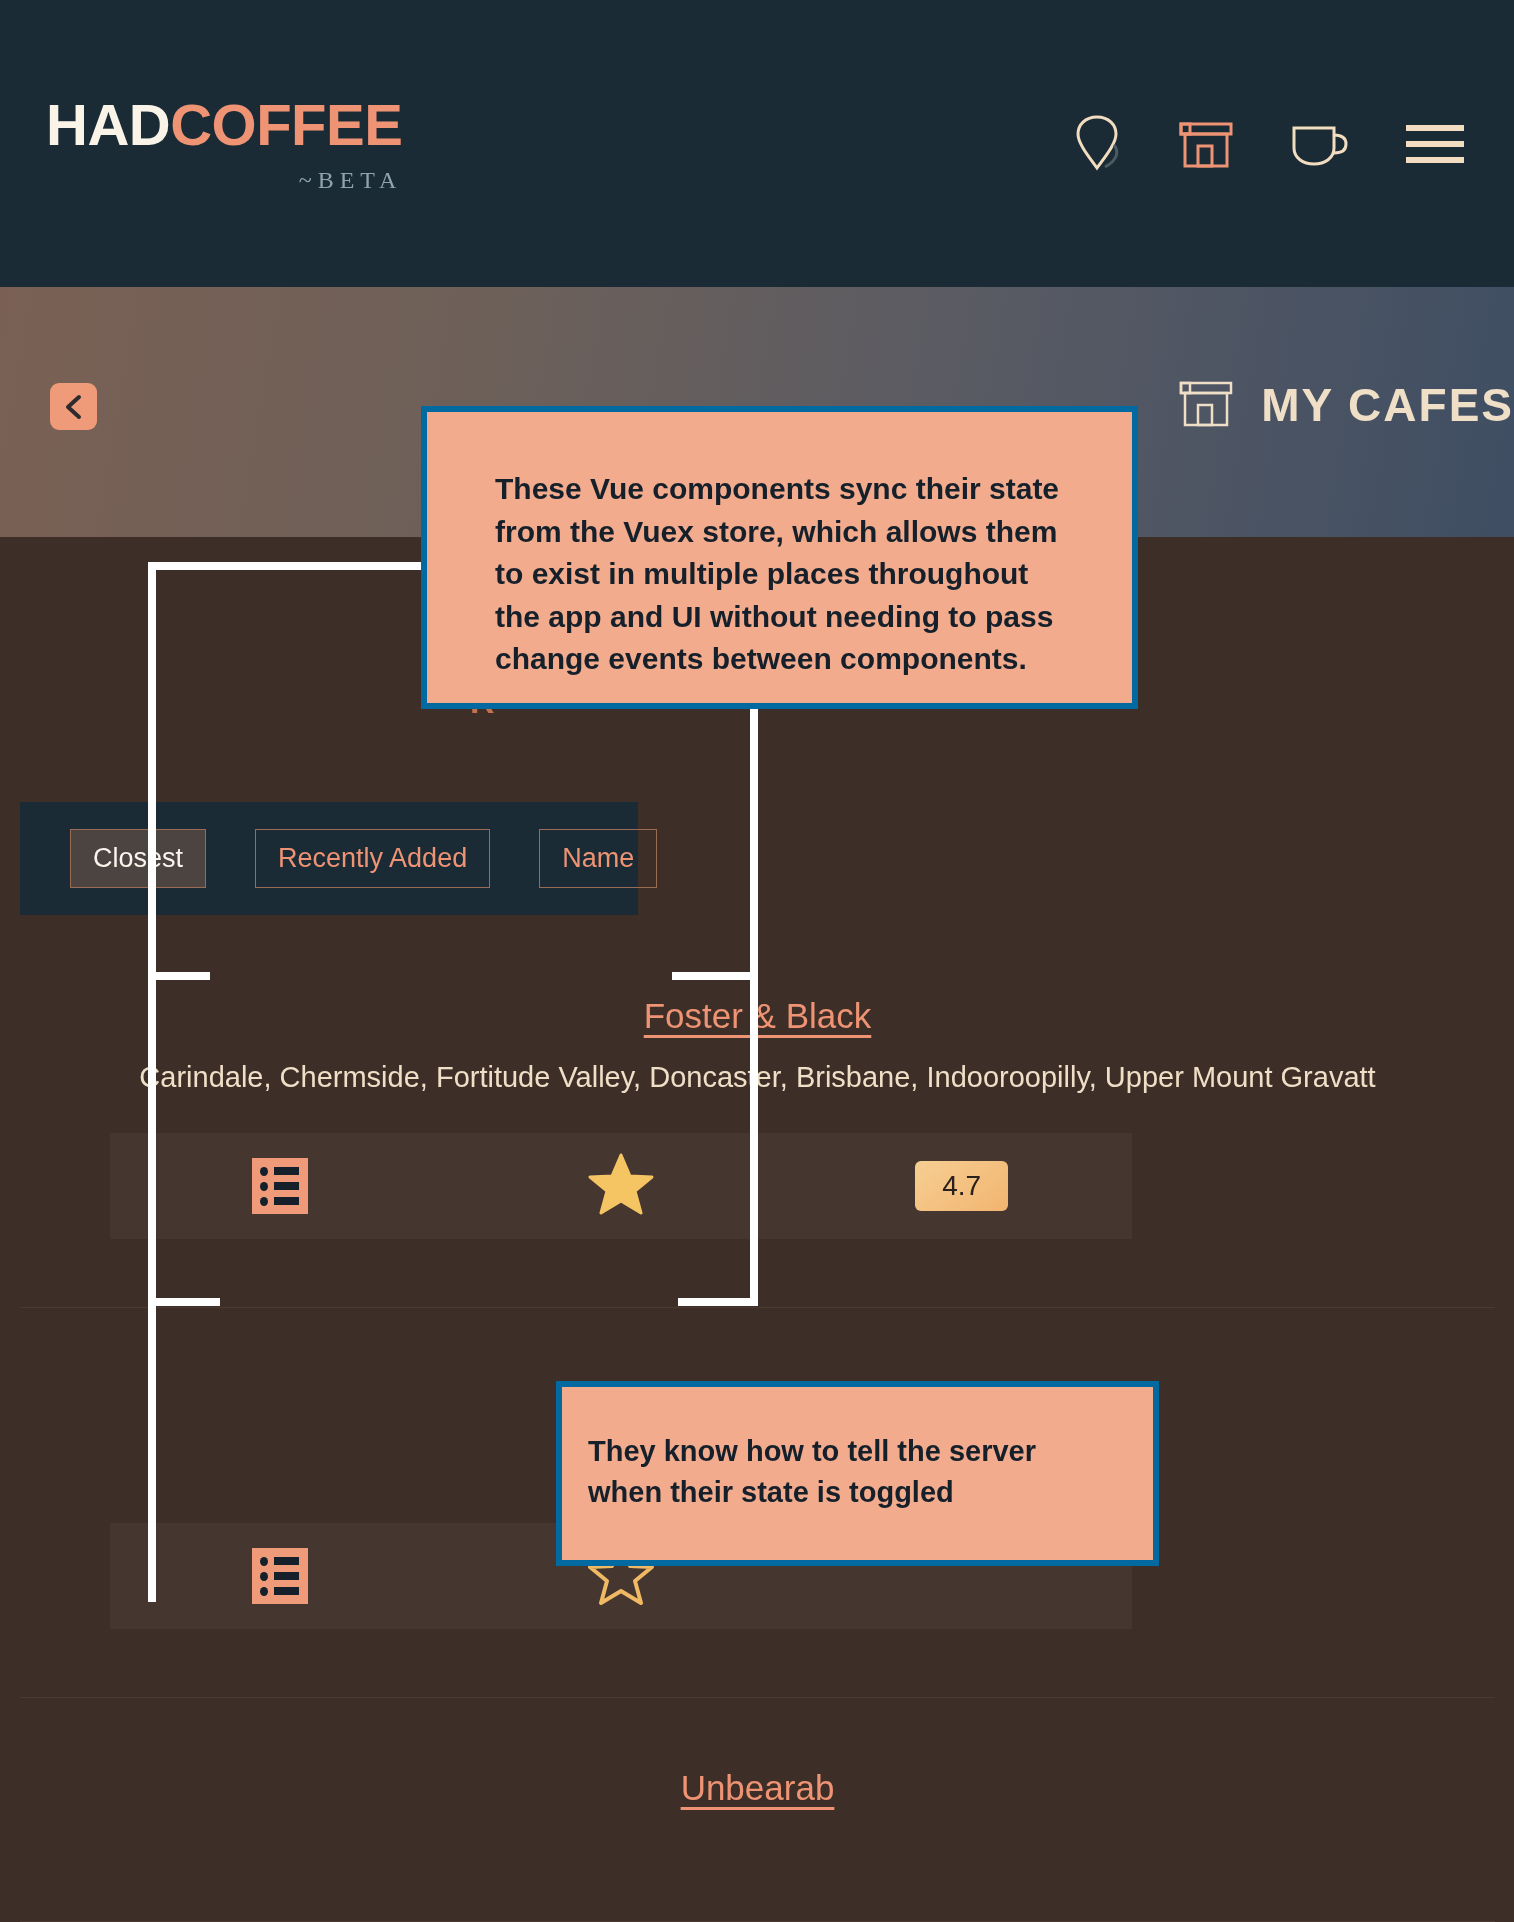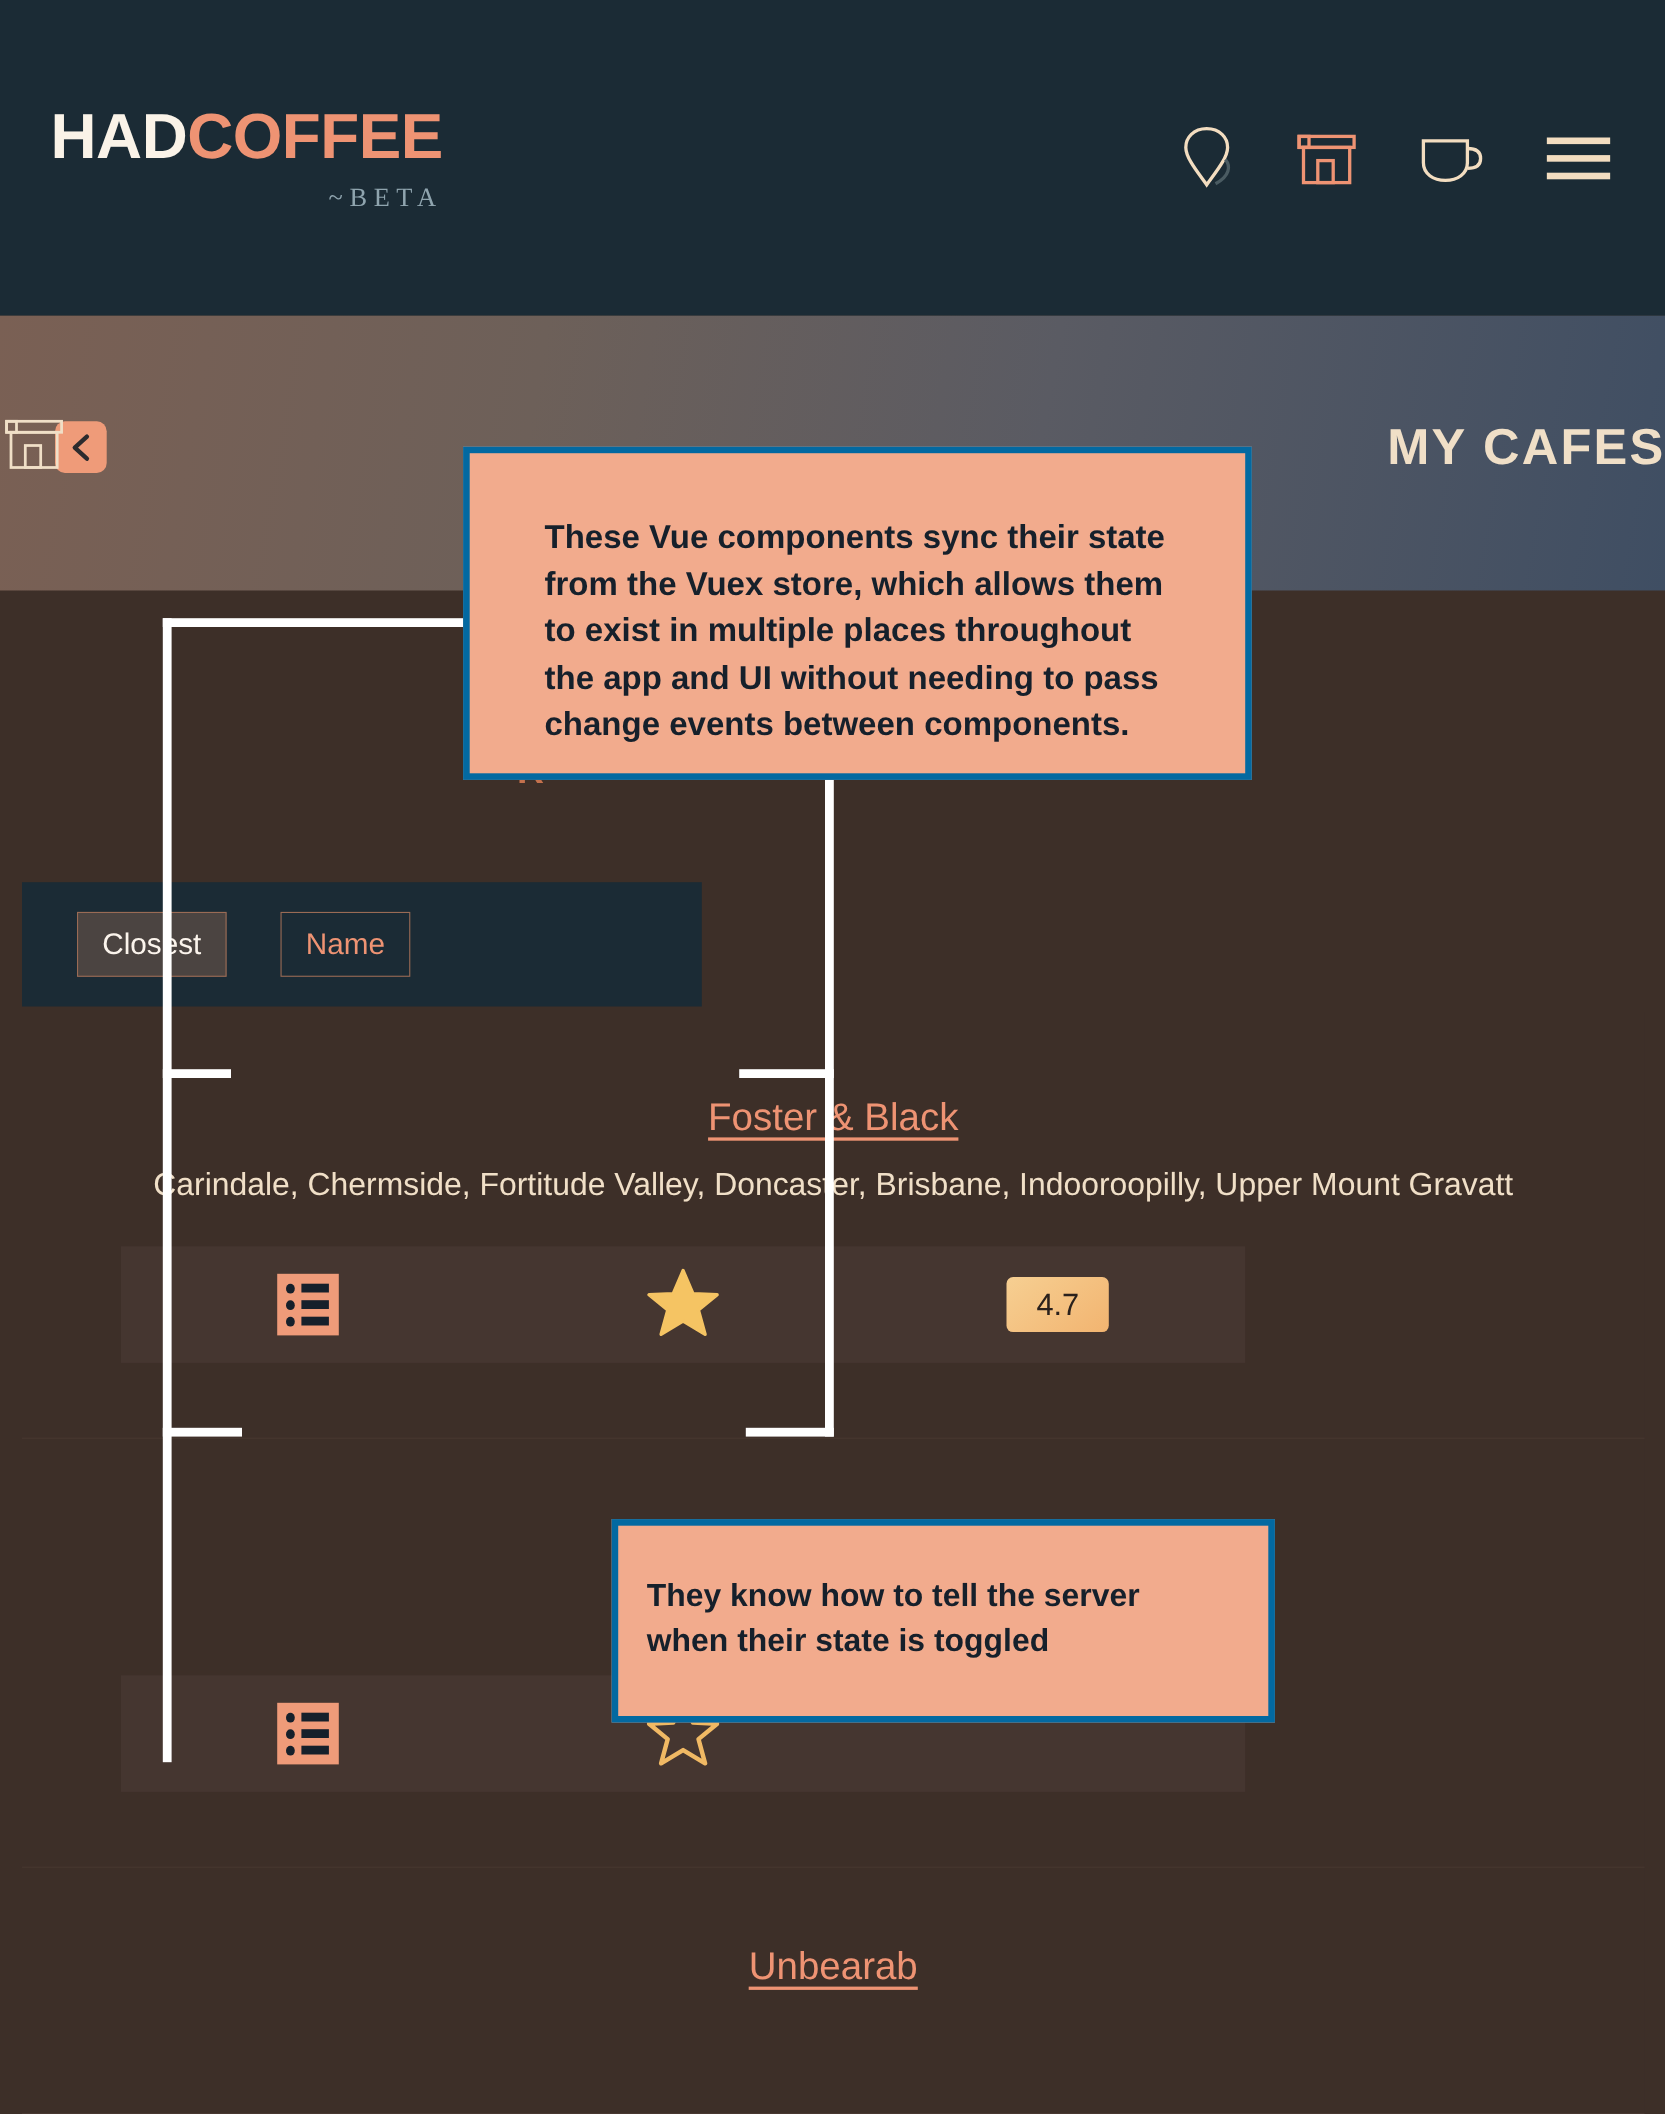--- a/index.html
+++ b/index.html
@@ -63,21 +63,21 @@
     background: #ef9b79;
     border-radius: 9px;
     display: flex; align-items: center; justify-content: center;
     cursor: pointer;
     border: none;
   }
   .hero-title-wrap {
     position: absolute;
     left: 0; top: 377px;
     width: 1514px;
-    display: flex; align-items: center; justify-content: space-between; gap: 24px;
+    display: flex; align-items: center; justify-content: flex-end; gap: 24px;
   }
   .hero-title {
     color: #f0dfc7;
     font-size: 46px;
     font-weight: 700;
     letter-spacing: 2px;
     font-family: "Liberation Sans Narrow", "Liberation Sans", sans-serif;
   }
 
   
@@ -273,20 +273,21 @@
     </span>
     <span class="hero-title">MY CAFES</span>
   </div>
 
   <div class="body-area"></div>
 
   <div class="section-heading">R</div>
 
   <div class="filter-bar">
     <button class="filter-btn active">Closest</button>
+    <button class="filter-btn">Recently Added</button>
     <button class="filter-btn">Name</button>
   </div>
 
   <div class="card" id="card-1">
     <a class="card-name">Foster &amp; Black</a>
     <div class="card-locations">Carindale, Chermside, Fortitude Valley, Doncaster, Brisbane, Indooroopilly, Upper Mount Gravatt</div>
     <div class="card-actions">
       <div class="action-slot">
         <div class="list-icon-box">
           <div class="list-row">

